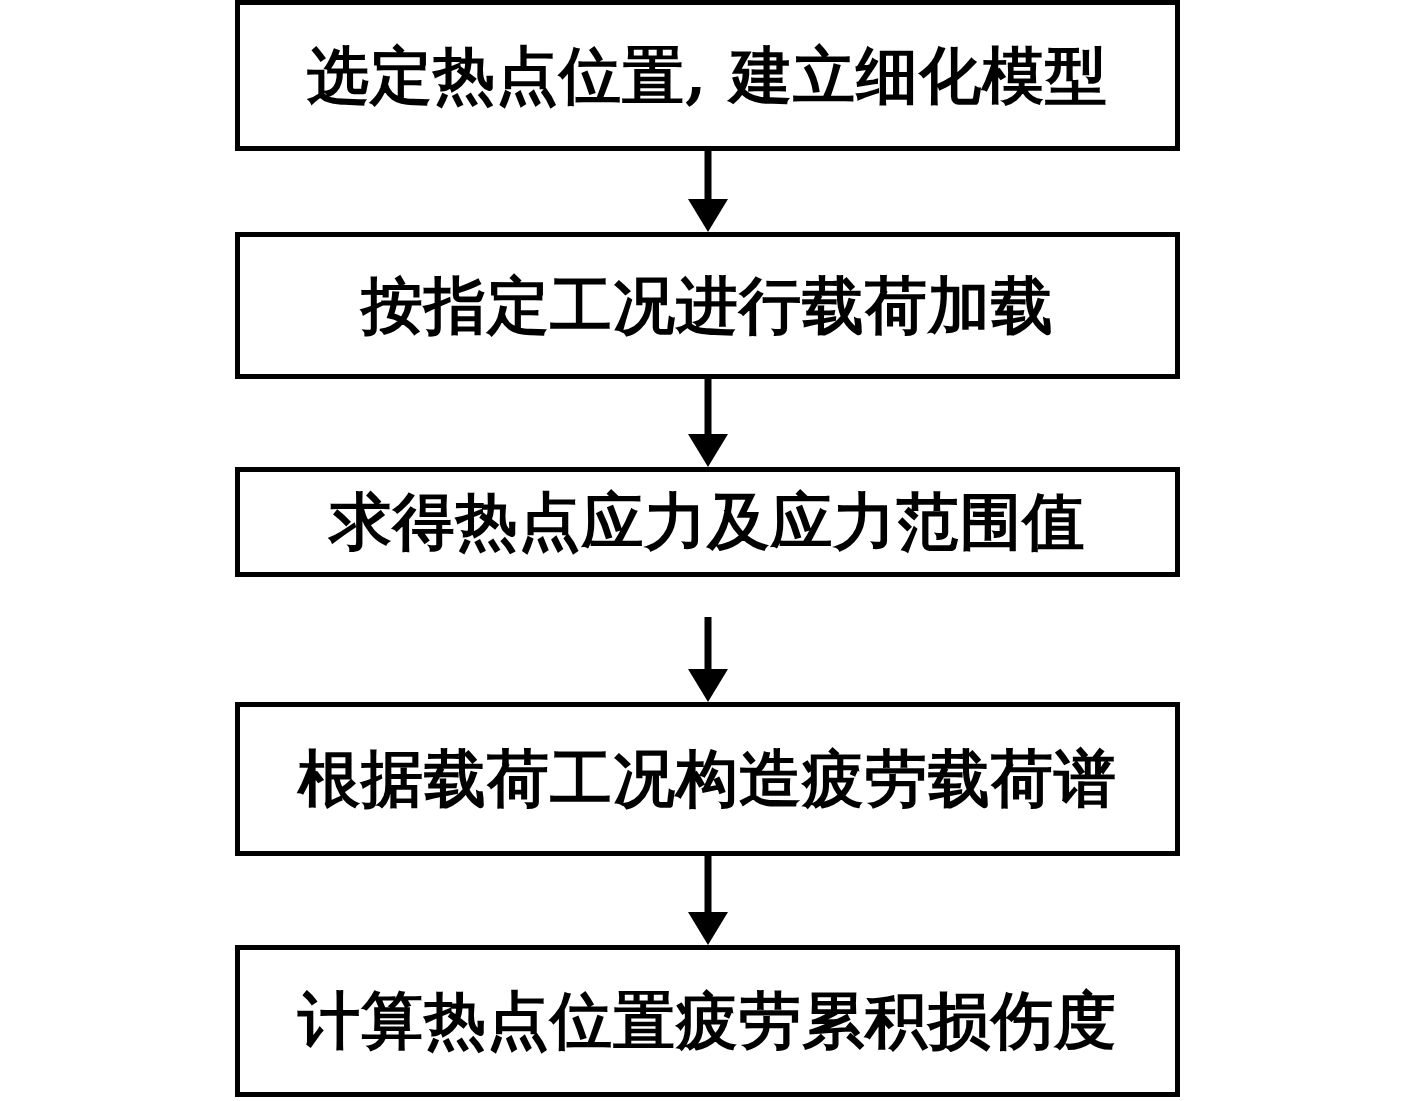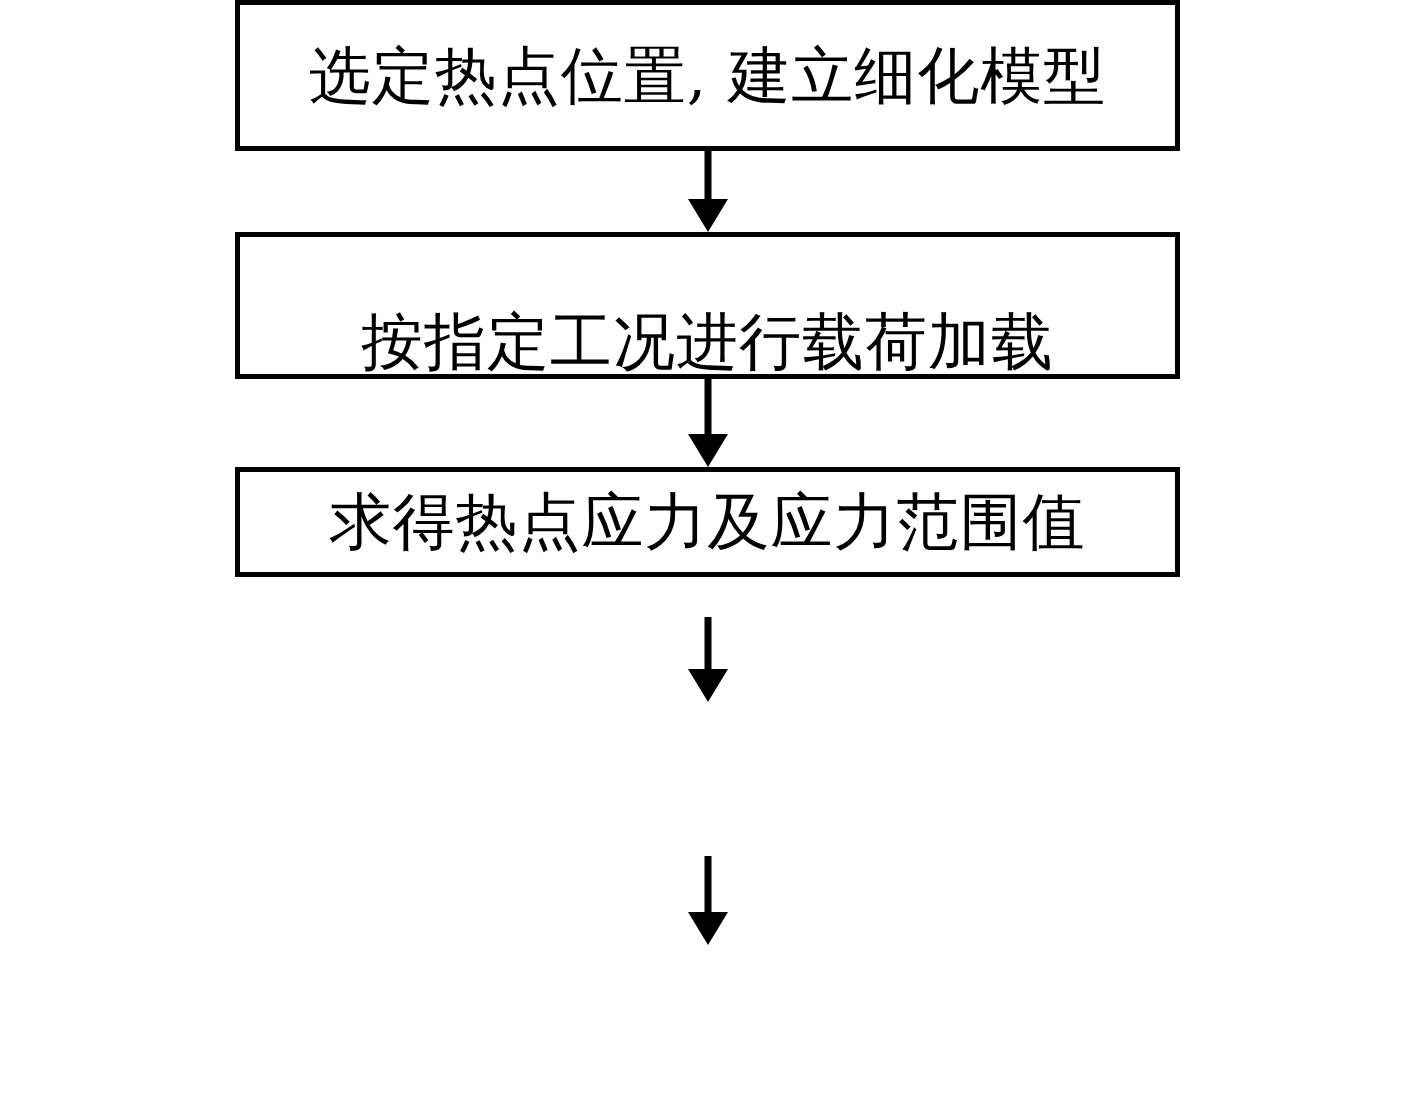--- a/index.html
+++ b/index.html
@@ -31,25 +31,25 @@
     justify-content: center;
   }
   .node-label {
     font-family: "DejaVu Serif", "Liberation Serif", serif;
     font-size: 62px;
     line-height: 1.05;
     color: #000000;
     letter-spacing: 1px;
     white-space: nowrap;
     text-align: center;
-    font-weight: 400;
+    font-weight: 700;
   }
   
   #node-1 { top: 0px;    height: 151px; }
-  #node-2 { top: 232px;  height: 147px; align-items: flex-end; }
+  #node-2 { top: 232px;  height: 147px; }
   #node-3 { top: 467px;  height: 110px; }
   #node-4 { top: 702px;  height: 154px; }
   #node-5 { top: 945px;  height: 152px; }
 
   .connector {
     position: absolute;
     left: 688px;
     width: 40px;
     display: block;
   }
@@ -83,20 +83,26 @@
 
   <div class="node" id="node-3">
     <span class="node-label">求得热点应力及应力范围值</span>
   </div>
 
   <svg class="connector" id="connector-3" viewBox="0 0 40 85" preserveAspectRatio="none" aria-hidden="true">
     <rect x="16.5" y="0" width="7" height="52" fill="#000000"></rect>
     <polygon points="0,52 40,52 20,85" fill="#000000"></polygon>
   </svg>
 
+  <div class="node" id="node-4">
+    <span class="node-label">根据载荷工况构造疲劳载荷谱</span>
+  </div>
 
   <svg class="connector" id="connector-4" viewBox="0 0 40 89" preserveAspectRatio="none" aria-hidden="true">
     <rect x="16.5" y="0" width="7" height="56" fill="#000000"></rect>
     <polygon points="0,56 40,56 20,89" fill="#000000"></polygon>
   </svg>
 
+  <div class="node" id="node-5">
+    <span class="node-label">计算热点位置疲劳累积损伤度</span>
+  </div>
 
 </div>
 
 </body></html>

